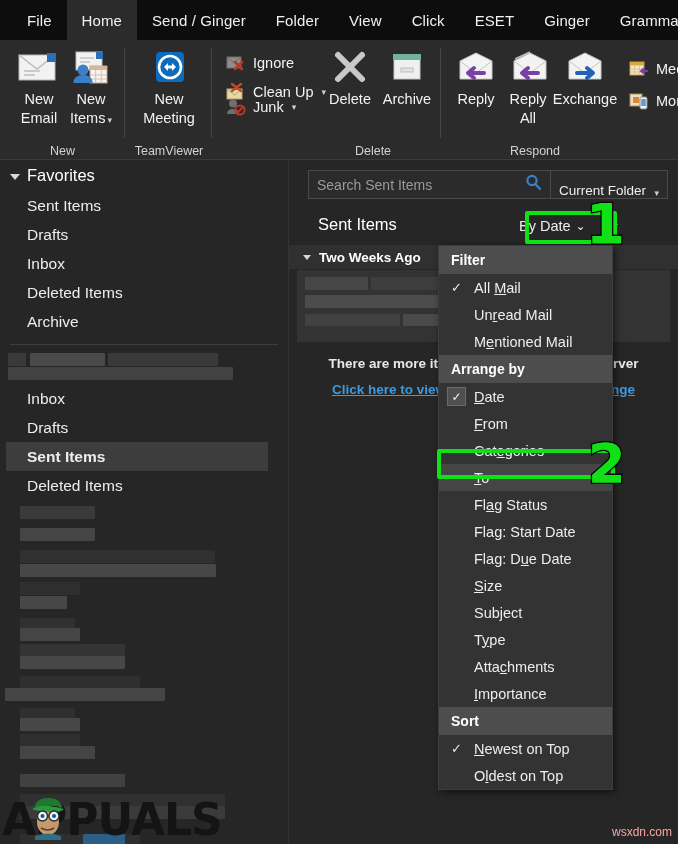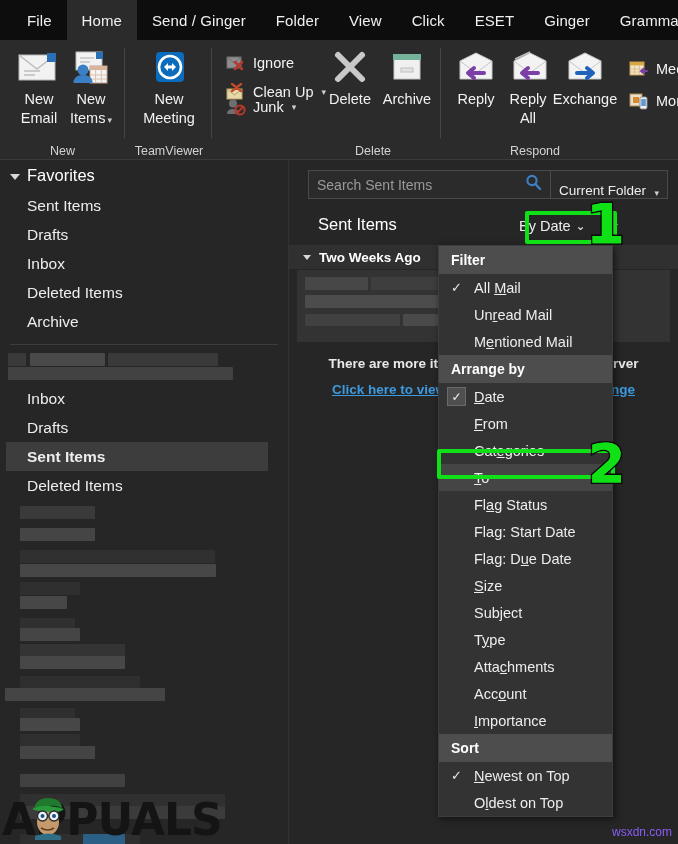--- a/index.html
+++ b/index.html
@@ -167,21 +167,21 @@
   .wm-appuals {
     position: absolute; left: 2px; bottom: 2px; z-index: 70;
     font-family: "DejaVu Sans", sans-serif; font-weight: bold;
     font-size: 44px; color: #141414; letter-spacing: -1px; line-height: 1;
   }
   .wm-face {
     position: absolute; left: 27px; bottom: 4px; width: 42px; height: 48px; z-index: 71;
   }
   .wm-site {
     position: absolute; right: 6px; bottom: 5px; z-index: 70;
-    color: #8b5cf6; font-size: 12px;
+    color: #fca5a5; font-size: 12px;
   }
 </style>
 </head>
 <body>
 
 <div id="app">
 
   <div class="tabbar">
     <div class="tab">
         <span>File</span>
@@ -557,24 +557,20 @@
     <div class="menu-item">
       <span class="chk"></span>
       <span class="mlabel">T<span class="acc">y</span>pe</span>
     </div>
     <div class="menu-item">
       <span class="chk"></span>
       <span class="mlabel">Atta<span class="acc">c</span>hments</span>
     </div>
     <div class="menu-item">
       <span class="chk"></span>
-      <span class="mlabel">Acc<span class="acc">o</span>unt</span>
-    </div>
-    <div class="menu-item">
-      <span class="chk"></span>
       <span class="mlabel"><span class="acc">I</span>mportance</span>
     </div>
 
     <div class="menu-hdr">Sort</div>
     <div class="menu-item">
       <span class="chk">✓</span>
       <span class="mlabel"><span class="acc">N</span>ewest on Top</span>
     </div>
     <div class="menu-item">
       <span class="chk"></span>

